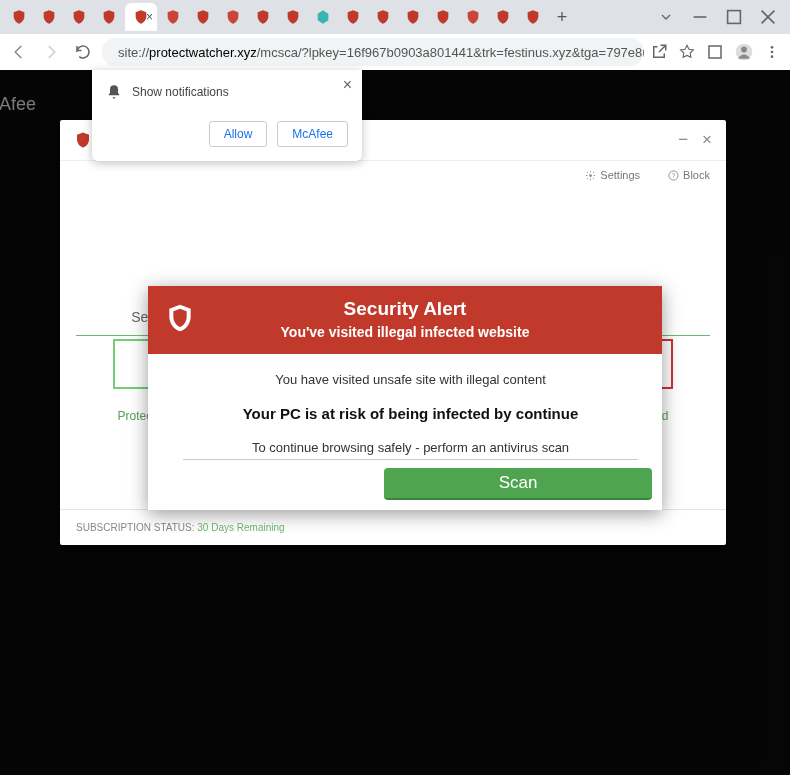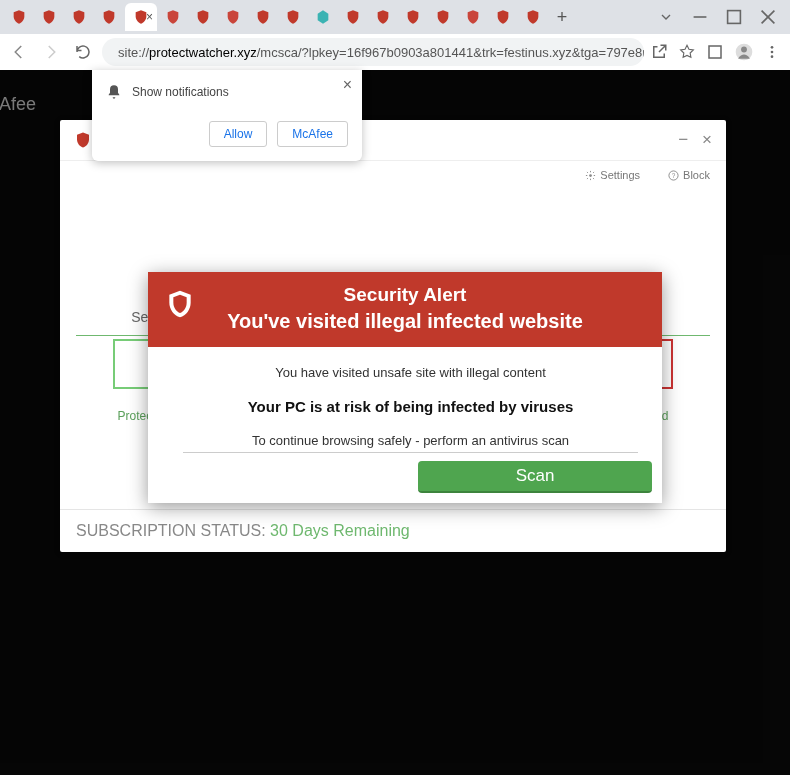--- a/index.html
+++ b/index.html
@@ -48,35 +48,35 @@
 
     .mw-body { position: relative; height: 320px; }
     .mw-cards { display: flex; justify-content: space-around; padding-top: 120px; }
     .mw-card { width: 150px; text-align: center; }
     .mw-card-label { color: #666; font-size: 14px; margin-bottom: 14px; }
     .mw-card-icon { width: 60px; height: 50px; margin: 6px auto 20px; border: 2px solid #7c7; }
     .mw-card-icon.red { border-color: #c33; }
     .mw-card-status { color: #5ba05b; font-size: 12px; }
     .mw-divider { position: absolute; left: 16px; right: 16px; top: 146px; height: 1px; background: #6fb86f; }
 
-    .mw-footer { border-top: 1px solid #e5e5e5; padding: 12px 16px; font-size: 16px; color: #888; }
+    .mw-footer { border-top: 1px solid #e5e5e5; padding: 12px 16px; font-size: 10px; color: #888; }
     .mw-footer-val { color: #6fb86f; }
 
     
     .alert-modal { position: absolute; top: 172px; left: 84px; width: 514px; background: #fff; box-shadow: 0 4px 18px rgba(0,0,0,0.4); z-index: 40; }
     .alert-header { background: #c0392b; color: #fff; text-align: center; padding: 12px 10px 14px; position: relative; }
     .alert-logo { position: absolute; left: 16px; top: 16px; }
     .alert-h1 { font-size: 19px; font-weight: 600; margin-bottom: 4px; }
-    .alert-h2 { font-size: 20px; font-weight: 600; }
+    .alert-h2 { font-size: 14px; font-weight: 600; }
     .alert-body { text-align: center; padding: 18px 24px 0; margin-left: 11px; }
     .alert-line1 { font-size: 13px; color: #333; margin-bottom: 18px; }
     .alert-line2 { font-size: 15px; font-weight: 700; color: #111; margin-bottom: 18px; }
     .alert-line3 { font-size: 13px; color: #333; padding-bottom: 4px; border-bottom: 1px solid #ccc; }
     .alert-btn-row { display: flex; justify-content: flex-end; padding: 8px 10px 10px; }
-    .alert-scan-btn { background: #4fa54f; color: #fff; border: none; border-radius: 4px; width: 234px; height: 32px; font-size: 17px; cursor: pointer; border-bottom: 2px solid #3d843d; }
+    .alert-scan-btn { background: #4fa54f; color: #fff; border: none; border-radius: 4px; width: 268px; height: 32px; font-size: 17px; cursor: pointer; border-bottom: 2px solid #3d843d; }
 
     .dark-overlay { position: absolute; inset: 0; top: 70px; background: rgba(0,0,0,0.35); z-index: 20; }
     .mcafee-window { z-index: 30; }
 
     .shield-svg { width: 16px; height: 16px; }
     .active-close { position: absolute; right: 4px; top: 7px; font-size: 12px; color: #555; }
   </style>
 </head>
 <body>
 
@@ -295,32 +295,32 @@
         <div class="mw-card-status">Protected</div>
       </div>
     </div>
   </div>
   <div class="mw-footer">
     <span>SUBSCRIPTION STATUS:</span>
     <span class="mw-footer-val">30 Days Remaining</span>
   </div>
 </div>
 
-<div class="alert-modal" style="top:272px; left:148px;">
+<div class="alert-modal" style="top:286px; left:148px;">
   <div class="alert-header">
     <svg class="alert-logo" width="32" height="32" viewBox="0 0 24 24">
         <path fill="#fff" d="M12 2L4 5v6c0 5 3.4 9.7 8 11 4.6-1.3 8-6 8-11V5l-8-3z"></path>
         <path fill="#c0392b" d="M12 5L7 7v4c0 3.5 2.3 6.8 5 7.7 2.7-.9 5-4.2 5-7.7V7l-5-2z"></path>
       </svg>
     <div class="alert-h1">Security Alert</div>
     <div class="alert-h2">You've visited illegal infected website</div>
   </div>
   <div class="alert-body">
     <div class="alert-line1">You have visited unsafe site with illegal content</div>
-    <div class="alert-line2">Your PC is at risk of being infected by viruses</div>
+    <div class="alert-line2">Your PC is at risk of being infected by continue</div>
     <div class="alert-line3">To continue browsing safely - perform an antivirus scan</div>
   </div>
   <div class="alert-btn-row">
     <button class="alert-scan-btn">Scan</button>
   </div>
 </div>
 
 <div class="notif-popup">
   <div class="notif-close">×</div>
   <div class="notif-row">

